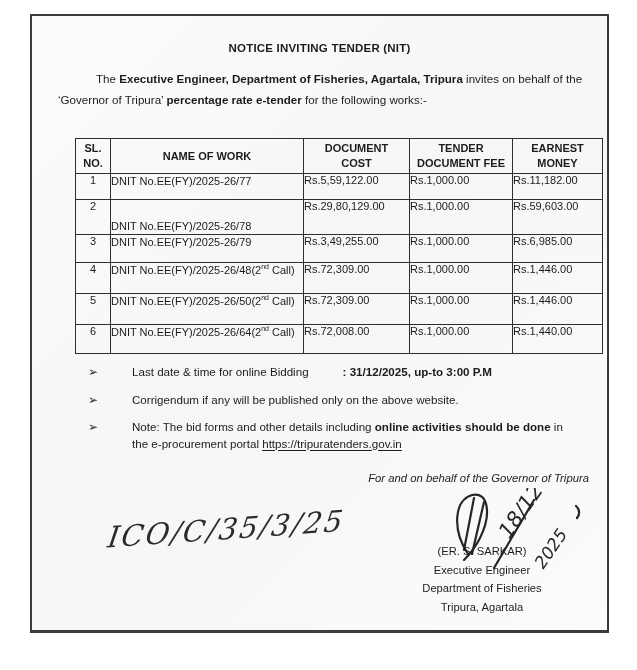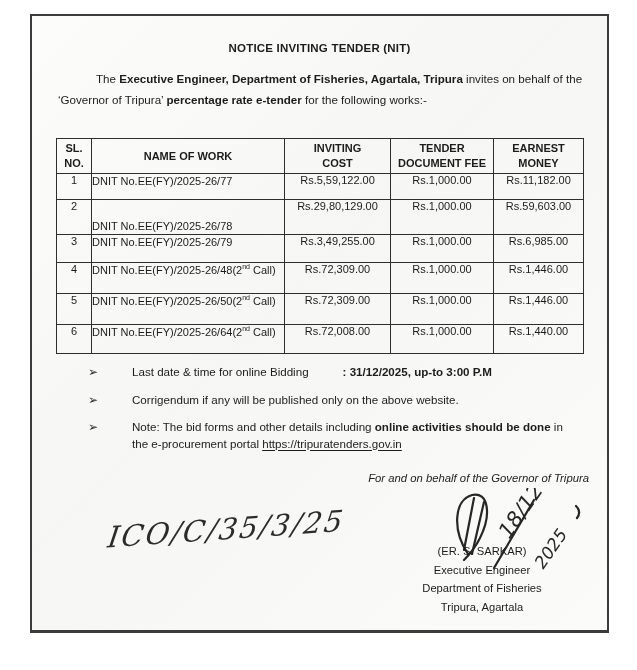--- a/index.html
+++ b/index.html
@@ -7,26 +7,26 @@
           font-family:"Liberation Sans",sans-serif;color:#1c1c1c;}
   .page{position:absolute;left:30px;top:14px;width:575px;height:614px;
         border:2px solid #3b3b3b;border-bottom-width:3px;
         background:linear-gradient(135deg,#fcfcfb 0%,#f6f6f4 45%,#fbfbfa 100%);}
   .title{position:absolute;top:26px;left:0;width:100%;text-align:center;
          font-weight:700;font-size:11.5px;letter-spacing:.2px;
          text-underline-offset:2px;}
   .intro{position:absolute;left:26px;top:52px;width:534px;margin:0;
          font-size:11.6px;line-height:21px;text-indent:38px;}
   .intro b{font-weight:700;}
-  table.nit{position:absolute;left:24px;top:122px;border-collapse:collapse;table-layout:fixed;border-radius:25px;}
+  table.nit{position:absolute;left:43px;top:122px;border-collapse:collapse;table-layout:fixed;border-radius:25px;}
   table.nit th,table.nit td{border:1px solid #2e2e2e;font-size:11px;padding:0;}
   table.nit th{font-weight:600;text-align:center;vertical-align:middle;line-height:15px;height:34px;}
   td.sl{width:34px;text-align:center;vertical-align:top;padding-top:3px;}
   td.name{width:192px;text-align:left;vertical-align:top;padding:3px 2px 0 8px;font-size:10.6px;}
-  td.money{text-align:center;vertical-align:top;padding:3px 0 0 8px;}
+  td.money{text-align:left;vertical-align:top;padding:3px 0 0 8px;}
   col.c1{width:34px}col.c2{width:192px}col.c3{width:106px}col.c4{width:103px}col.c5{width:90px}
   tr.r1 td{height:25px}tr.r2 td{height:32px}tr.r3 td{height:27px}
   tr.r4 td{height:30px}tr.r5 td{height:30px}tr.r6 td{height:28px}
   tr.r2 td.name{vertical-align:bottom;padding-bottom:2px;}
   sup{font-size:7px;}
   .bullets{position:absolute;left:56px;top:348px;width:478px;font-size:11.6px;}
   .bullet{display:flex;margin-bottom:11px;line-height:16.5px;}
   .bmark{width:44px;flex:0 0 44px;font-size:12px;color:#2a2a2a;}
   .btext{flex:1;}
   .bold{font-weight:700;}
@@ -63,21 +63,21 @@
           <tr>
         <th>
               <div>SL.</div>
               <div>NO.</div>
             </th>
         <th>
               <div>NAME OF WORK</div>
               <div></div>
             </th>
         <th>
-              <div>INVITING</div>
+              <div>DOCUMENT</div>
               <div>COST</div>
             </th>
         <th>
               <div>TENDER</div>
               <div>DOCUMENT FEE</div>
             </th>
         <th>
               <div>EARNEST</div>
               <div>MONEY</div>
             </th>

